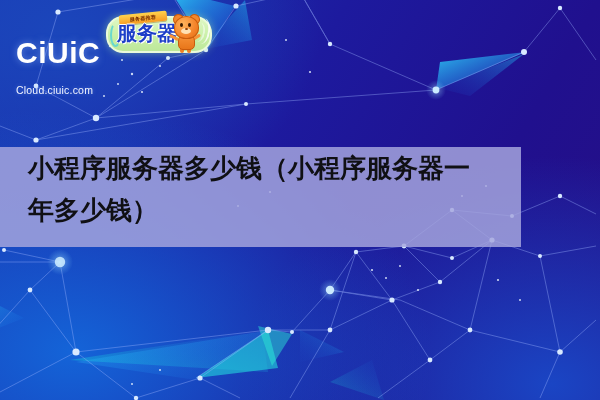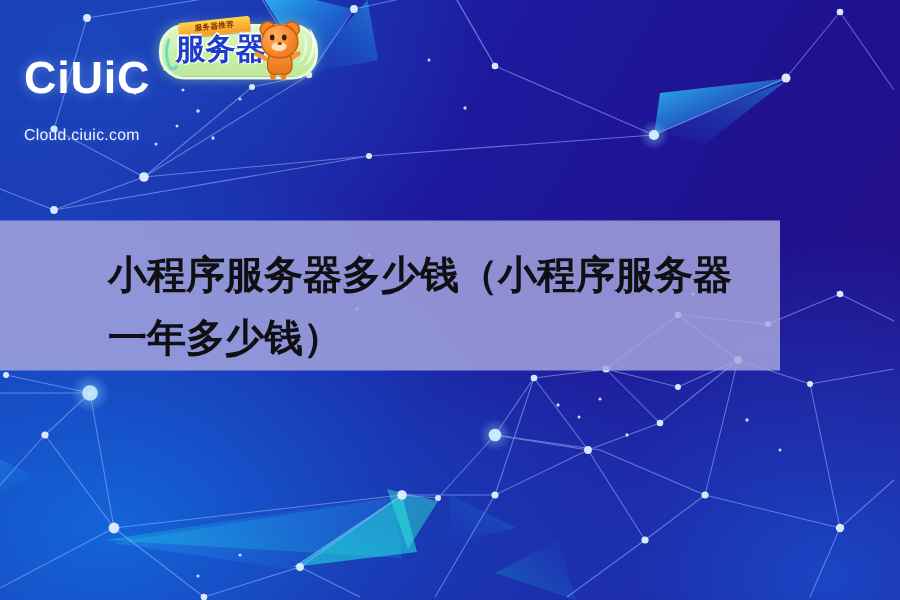--- a/index.html
+++ b/index.html
@@ -84,23 +84,23 @@
   .m-arm.r{left:23px;transform:rotate(-32deg);}
   .m-leg{position:absolute;top:34px;width:4px;height:7px;border-radius:2px;background:#ef8124;}
   .m-leg.l{left:12px;} .m-leg.r{left:19px;}
   .m-swoosh{position:absolute;left:27px;top:6px;width:13px;height:26px;
     border-right:2px solid rgba(255,255,255,.8);border-radius:50%;transform:rotate(8deg);}
   .m-swoosh2{position:absolute;left:24px;top:10px;width:11px;height:20px;
     border-right:2px solid rgba(255,255,255,.5);border-radius:50%;transform:rotate(10deg);}
 
   
   .title-band{
-    position:absolute;left:0;top:147px;width:476px;height:100px;
+    position:absolute;left:0;top:147px;width:521px;height:100px;
     background:rgba(166,166,222,0.84);
-    display:flex;align-items:flex-end;padding-left:44px;
+    display:flex;align-items:flex-start;
   }
   .title-text{
     width:100%;padding:0 28px;box-sizing:border-box;
     font-family:"DejaVu Sans","Liberation Sans",sans-serif;
     font-size:26px;font-weight:bold;color:#101014;line-height:42px;
     letter-spacing:0px;word-break:break-all;
   }
 </style>
 </head>
 <body>

